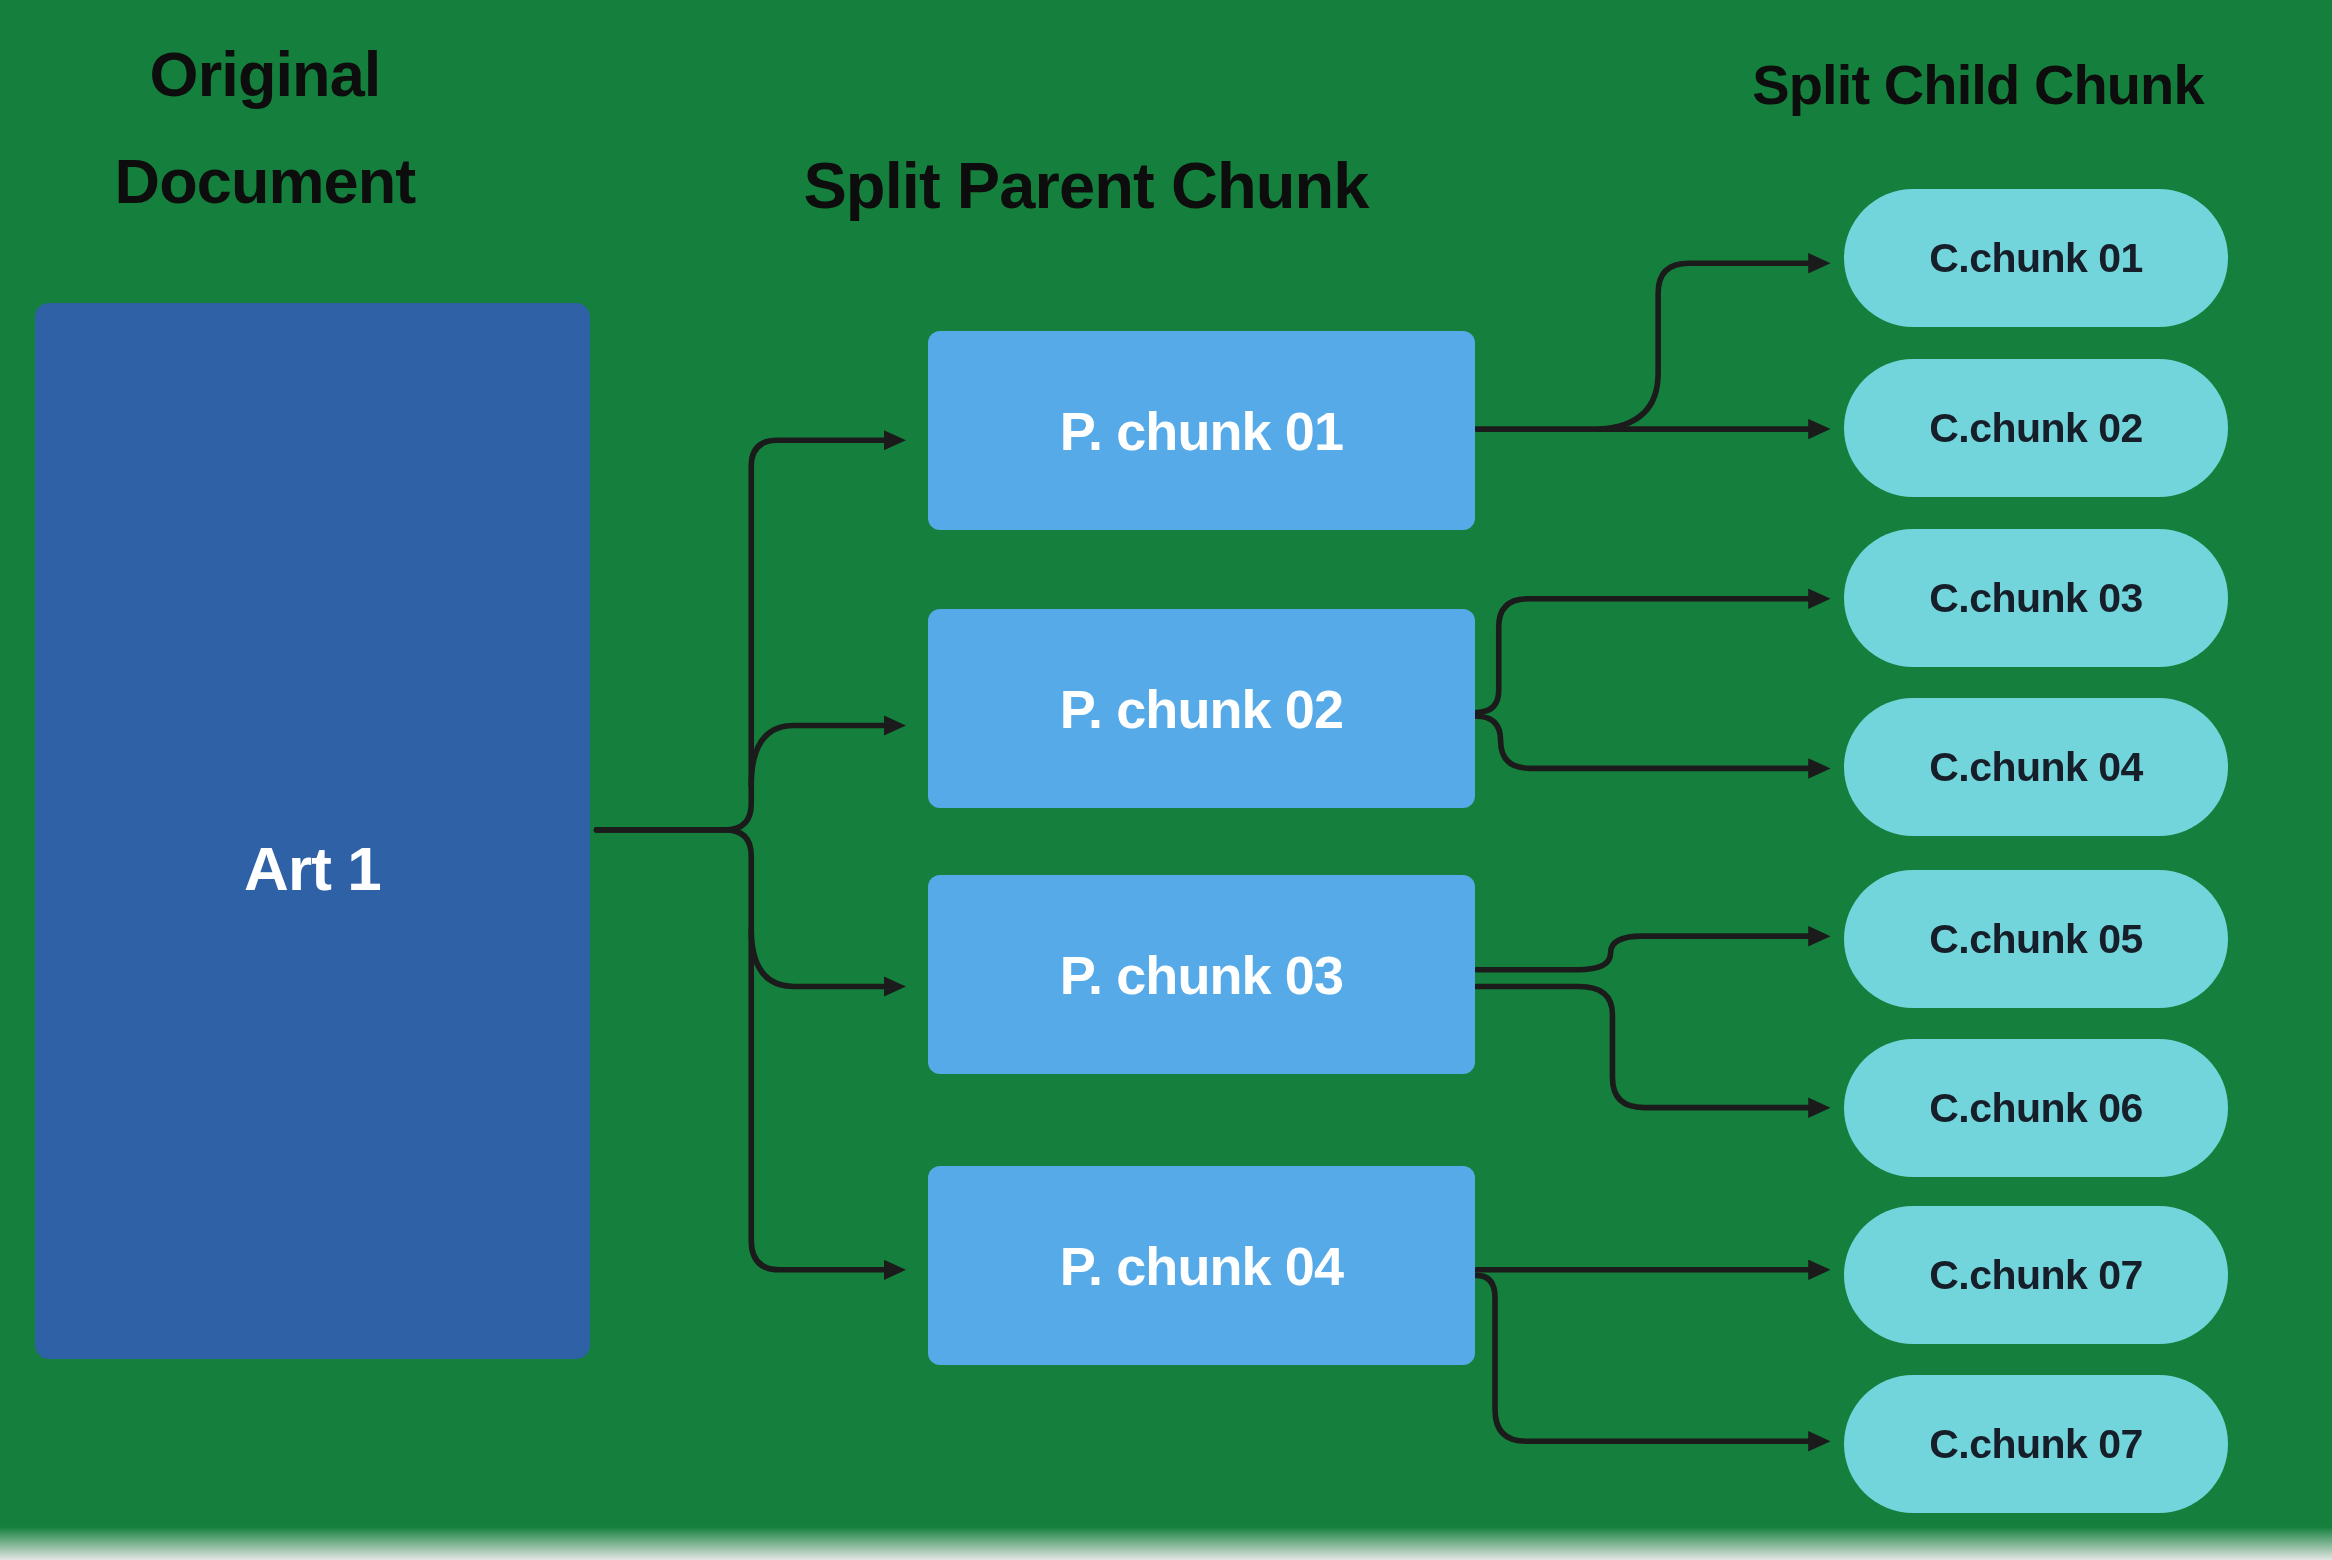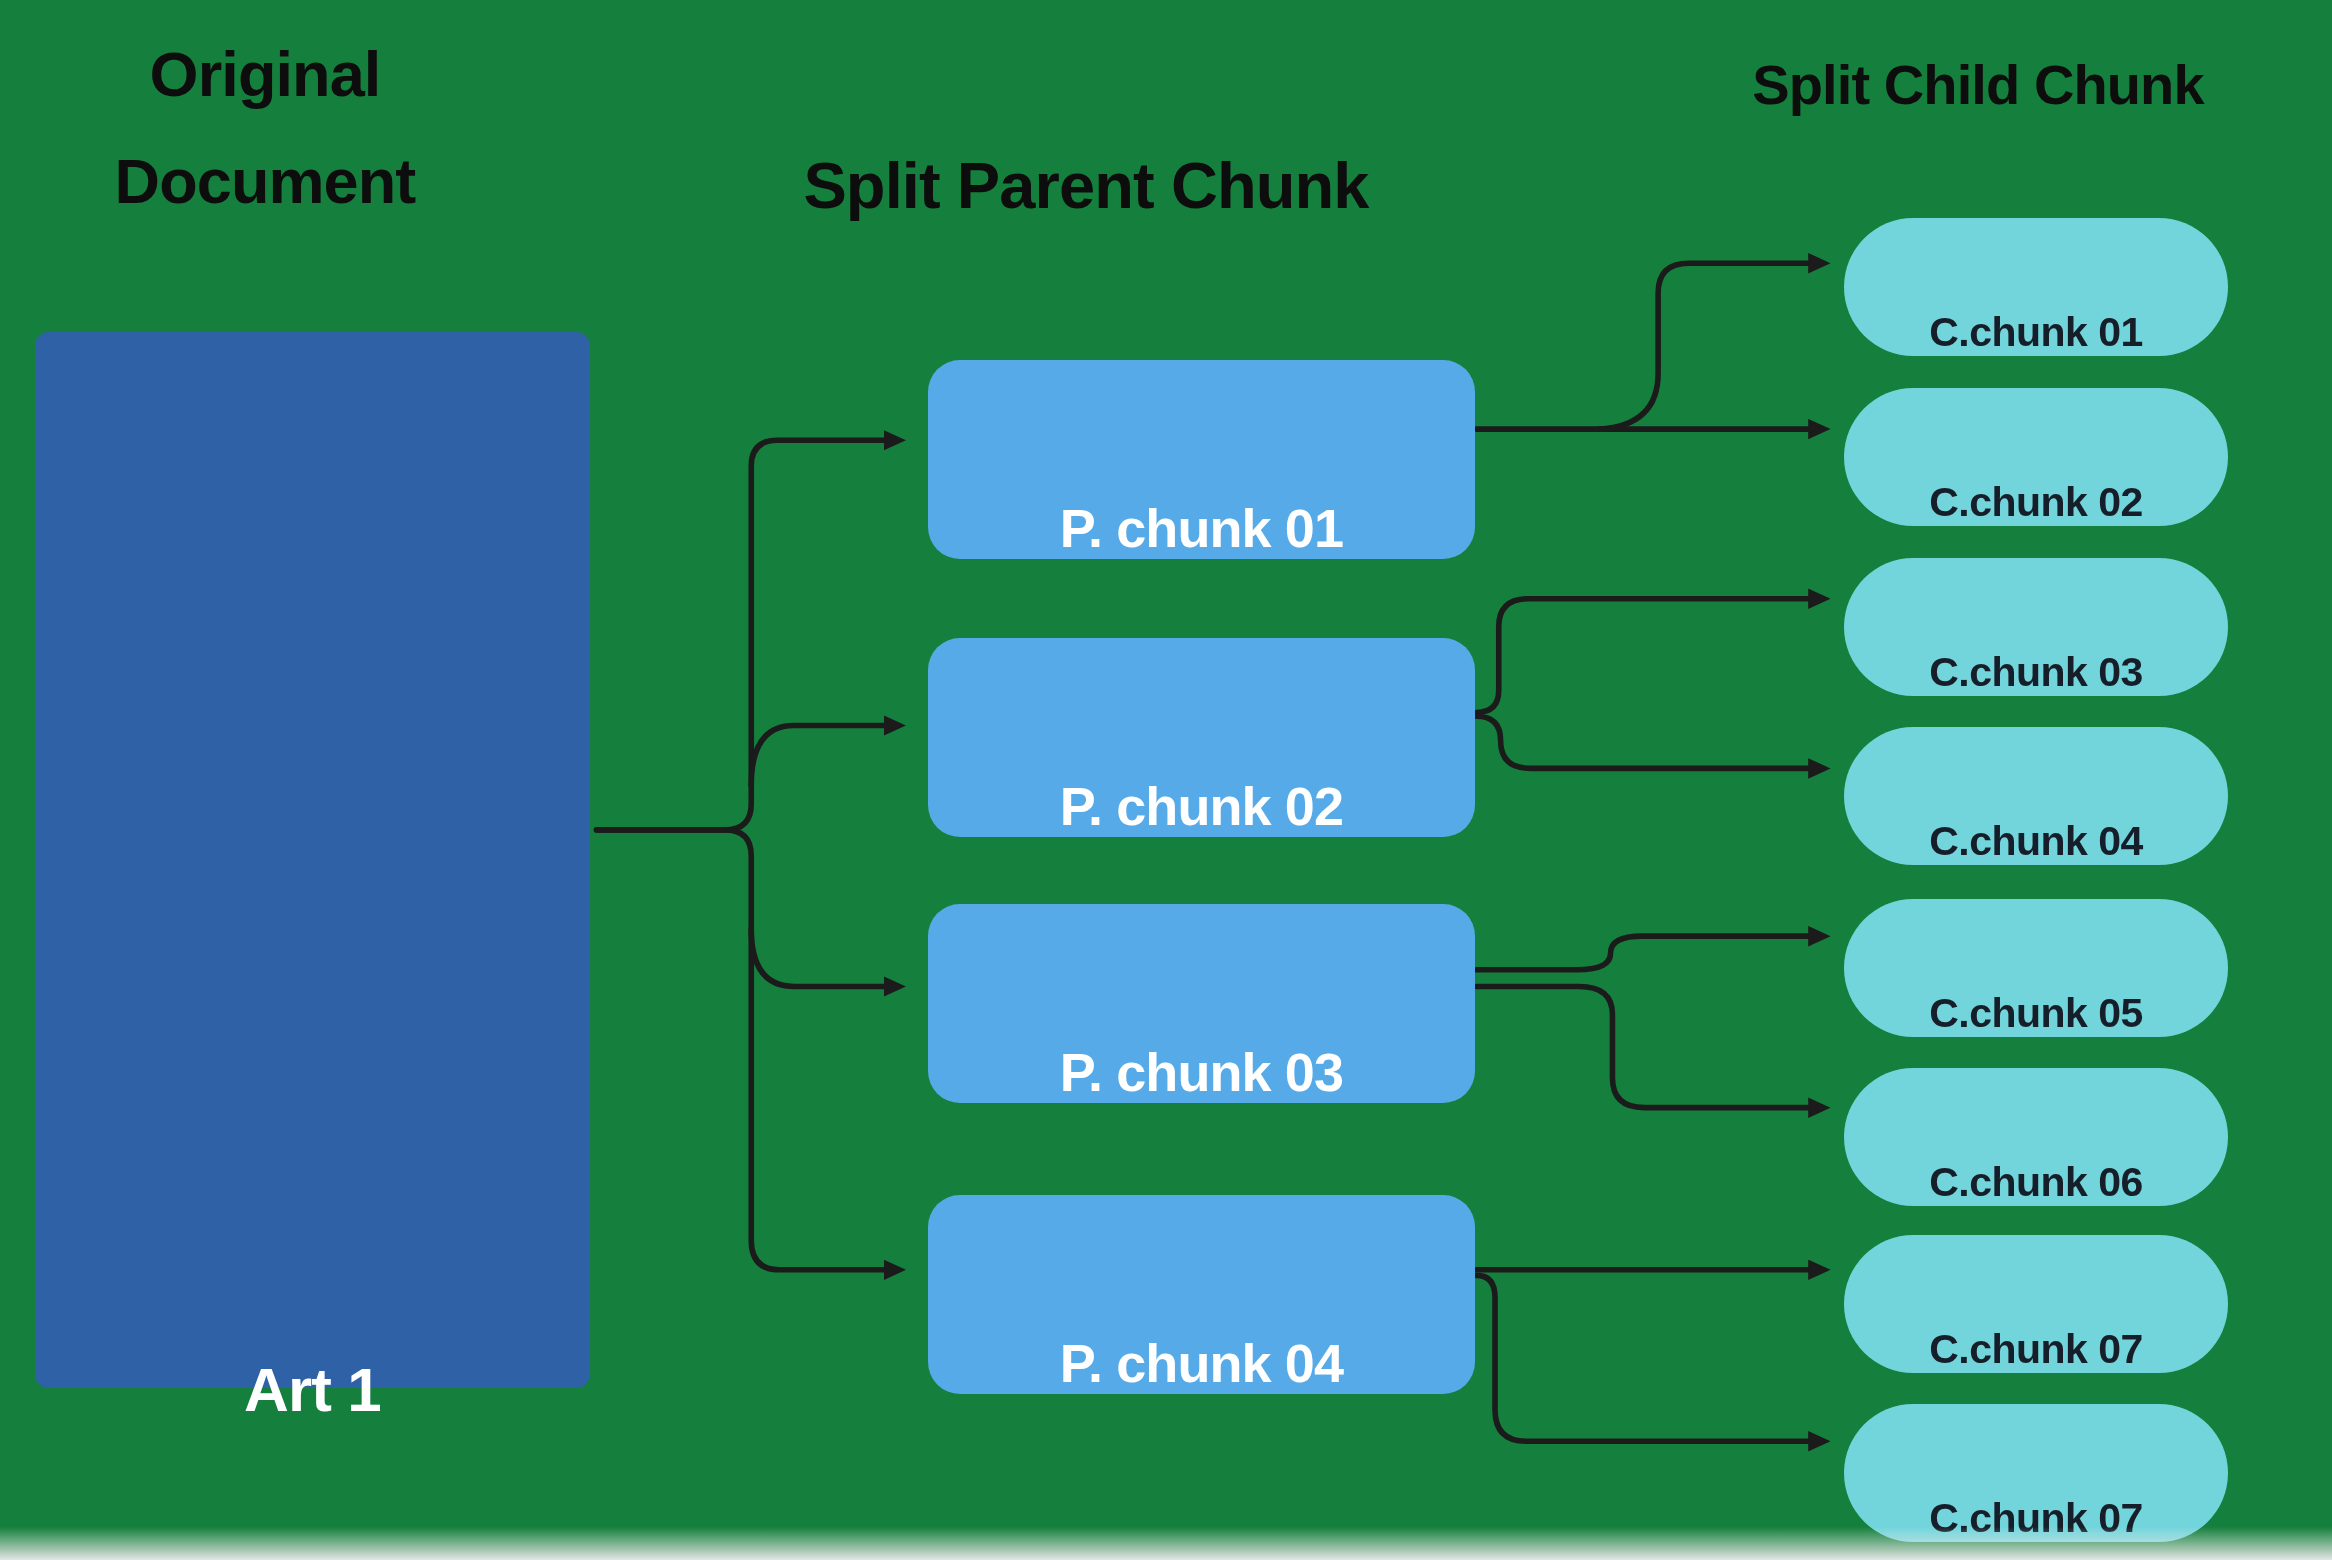--- a/index.html
+++ b/index.html
@@ -24,34 +24,33 @@
   .hdr-parent{
     left:713px;top:147px;width:746px;
     font-size:65px;line-height:1.2;
   }
   .hdr-child{
     left:1605px;top:51px;width:746px;
     font-size:56px;line-height:1.2;
   }
   .node{
     position:absolute;
-    display:flex;align-items:flex-end;justify-content:center;
+    display:flex;align-items:center;justify-content:center;
     font-weight:800;
     box-sizing:border-box;
-    margin-top:29px;
   }
   .doc-node{
     left:35px;top:303px;width:555px;height:1056px;
     background:#2e61a6;border-radius:14px;
     color:#ffffff;font-size:62px;letter-spacing:-0.9px;
   }
   .doc-node span{transform:translateY(37px);}
   .p-node{
     left:928px;width:547px;height:199px;
-    background:#57aae8;border-radius:32px;
+    background:#57aae8;border-radius:12px;
     color:#ffffff;font-size:54px;letter-spacing:-0.9px;
   }
   .c-node{
     left:1844px;width:384px;height:138px;
     background:#72d5db;border-radius:69px;
     color:#161f29;font-size:41px;letter-spacing:-0.5px;
   }
   .edges{position:absolute;left:0;top:0;}
   .bottom-fade{
     position:absolute;left:0;bottom:0;width:2332px;height:34px;

